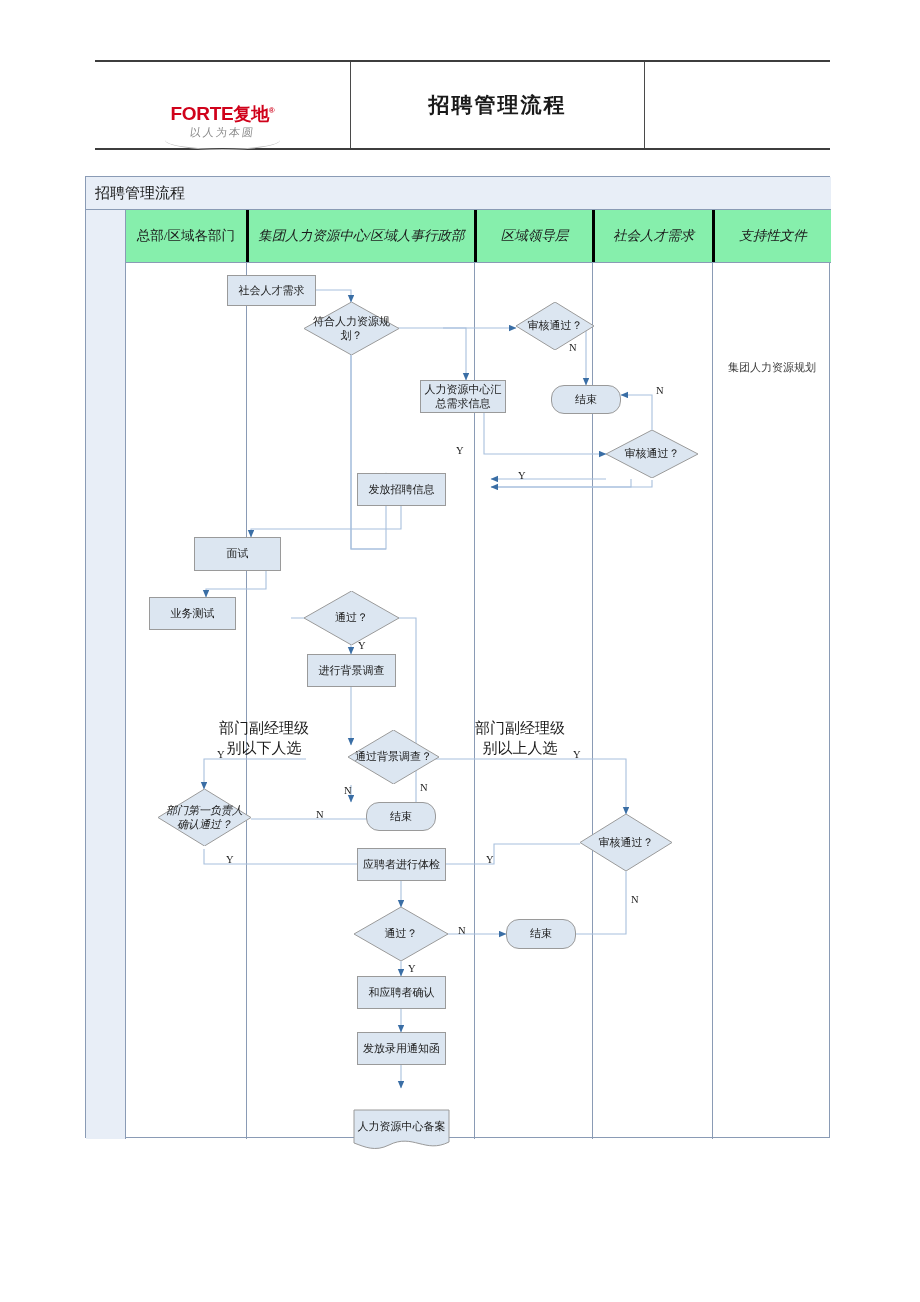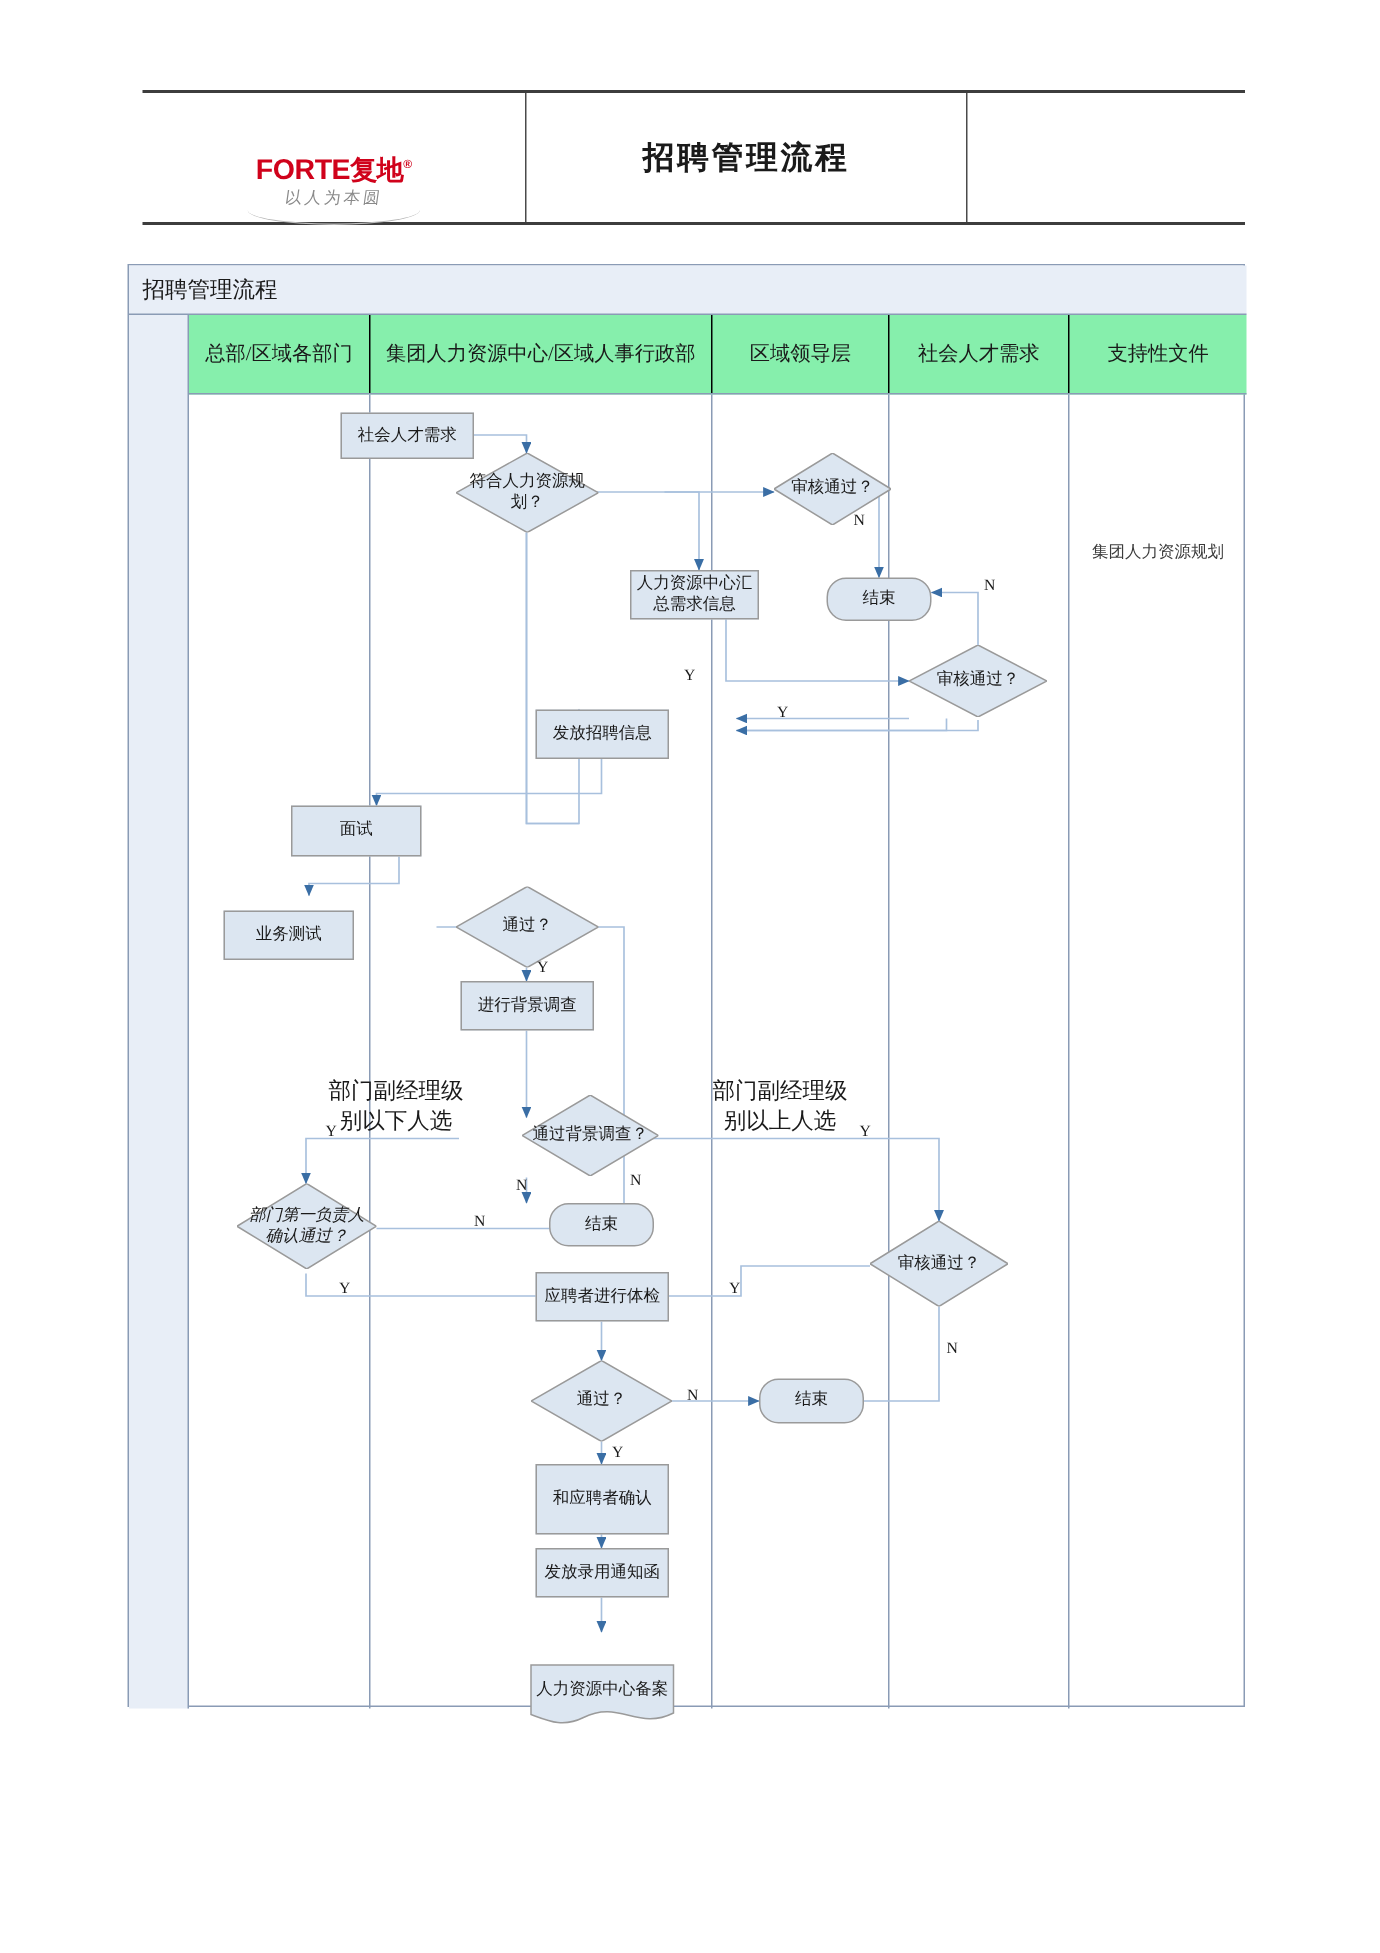--- a/index.html
+++ b/index.html
@@ -64,21 +64,21 @@
   }
   #header-row{
     position:absolute;left:40px;top:33px;width:705px;height:53px;
     background:#86efac;border-bottom:1px solid #8a9bb5;box-sizing:border-box;
     display:flex;
   }
   .col-head{
     box-sizing:border-box;display:flex;align-items:center;justify-content:center;
     text-align:center;font-size:13.5px;line-height:1.25;padding:0 3px;
   }
-  .col-head + .col-head{border-left:1px solid #000000;}
+  .col-head + .col-head{border-left:3px solid #000000;font-style:italic;}
   .cw0{width:120px;} .cw1{width:228px;} .cw2{width:118px;}
   .cw3{width:120px;} .cw4{width:119px;}
 
   .lane-div{position:absolute;top:86px;width:0;height:876px;border-left:1px solid #8a9bb5;}
 
   
   #canvas{position:absolute;left:0;top:0;width:745px;height:962px;}
   .node{
     position:absolute;box-sizing:border-box;
     background:#dce6f1;border:1px solid #9a9a9a;
@@ -235,21 +235,21 @@
       <svg viewBox="0 0 92 48" preserveAspectRatio="none">
           <polygon points="46,0 92,24 46,48 0,24" fill="#dce6f1" stroke="#9a9a9a" stroke-width="1"></polygon>
         </svg>
       <div class="dlabel">审核通过？</div>
     </div>
 
     <div class="node" style="left:271px;top:296px;width:89px;height:33px;">发放招聘信息</div>
 
     <div class="node" style="left:108px;top:360px;width:87px;height:34px;">面试</div>
 
-    <div class="node" style="left:63px;top:420px;width:87px;height:33px;margin-top:10px;">业务测试</div>
+    <div class="node" style="left:63px;top:420px;width:87px;height:33px;">业务测试</div>
 
     <div class="diamond" style="left:218px;top:414px;width:95px;height:54px;">
       <svg viewBox="0 0 95 54" preserveAspectRatio="none">
           <polygon points="47.5,0 95,27 47.5,54 0,27" fill="#dce6f1" stroke="#9a9a9a" stroke-width="1"></polygon>
         </svg>
       <div class="dlabel">通过？</div>
     </div>
 
     <div class="node" style="left:221px;top:477px;width:89px;height:33px;">进行背景调查</div>
 
@@ -280,21 +280,21 @@
 
     <div class="diamond" style="left:268px;top:730px;width:94px;height:54px;">
       <svg viewBox="0 0 94 54" preserveAspectRatio="none">
           <polygon points="47,0 94,27 47,54 0,27" fill="#dce6f1" stroke="#9a9a9a" stroke-width="1"></polygon>
         </svg>
       <div class="dlabel">通过？</div>
     </div>
 
     <div class="node term" style="left:420px;top:742px;width:70px;height:30px;">结束</div>
 
-    <div class="node" style="left:271px;top:799px;width:89px;height:47px;">和应聘者确认</div>
+    <div class="node" style="left:271px;top:799px;width:89px;height:33px;">和应聘者确认</div>
 
     <div class="node" style="left:271px;top:855px;width:89px;height:33px;">发放录用通知函</div>
 
     <div class="node doc" style="left:267px;top:932px;width:97px;height:42px;">
       <svg viewBox="0 0 97 42" preserveAspectRatio="none">
         <path d="M1,1 H96 V33 C72,45 60,24 36,36 C22,43 12,38 1,34 Z" fill="#dce6f1" stroke="#9a9a9a" stroke-width="1"></path>
       </svg>
       <div class="doc-label" style="margin-top:-7px">人力资源中心备案</div>
     </div>
 

